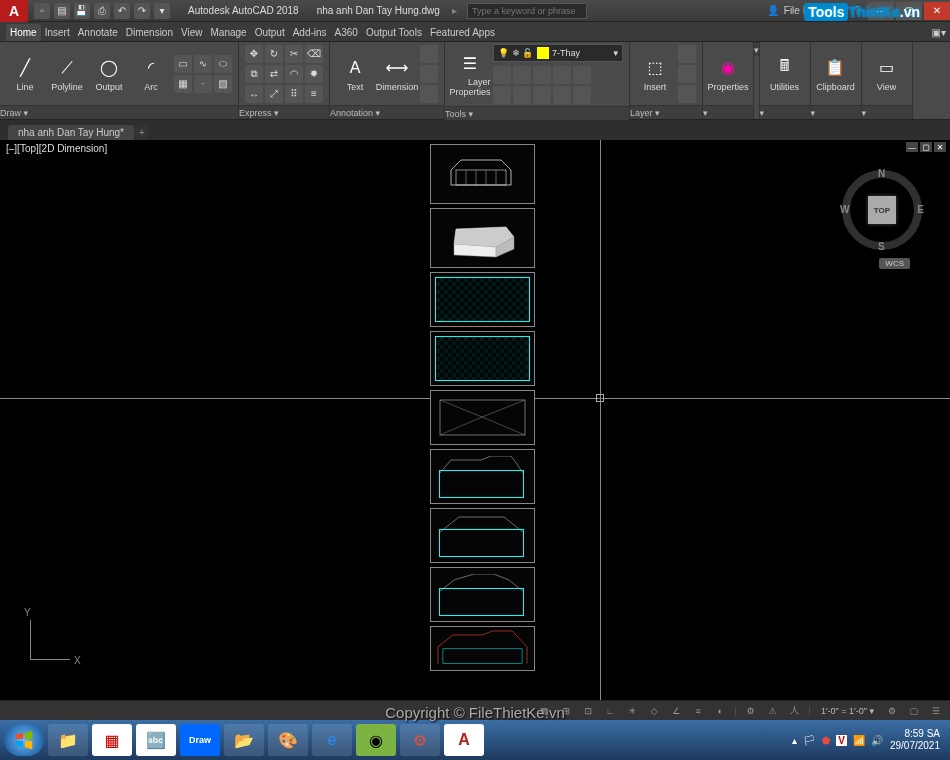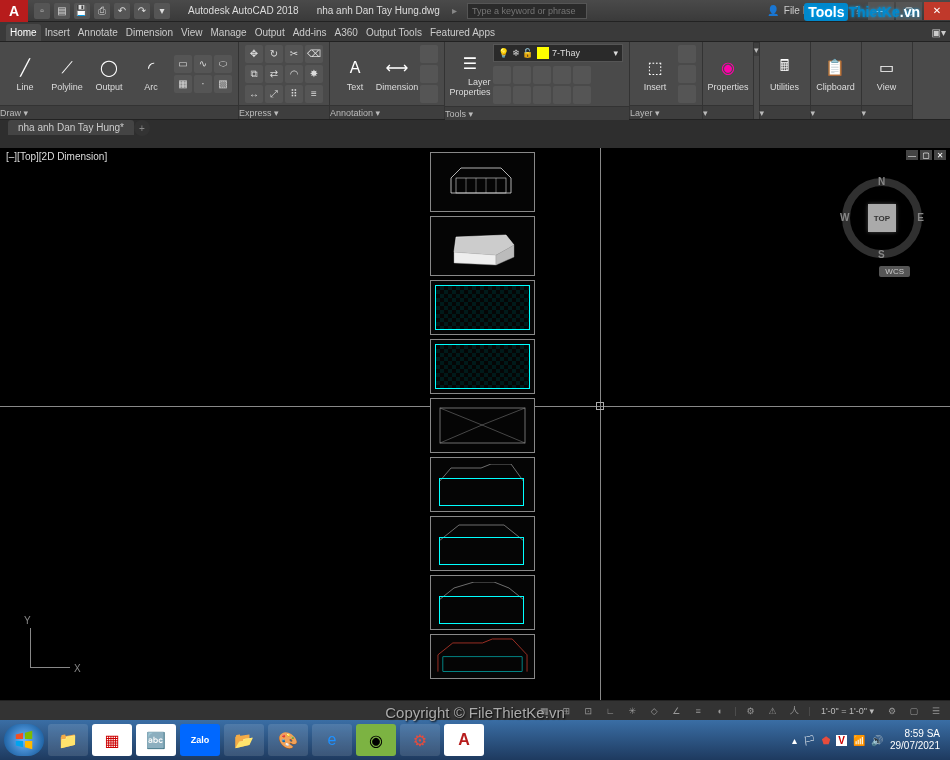--- a/index.html
+++ b/index.html
@@ -37,21 +37,21 @@
 .bigbtn { width:38px; display:flex; flex-direction:column; align-items:center; gap:2px; color:#ddd; font-size:9px; }
 .bigbtn .icn { width:24px; height:24px; display:flex; align-items:center; justify-content:center; color:#fff; font-size:16px; }
 .smallgrid { display:grid; grid-template-columns:repeat(3,18px); grid-auto-rows:18px; gap:2px; }
 .smallgrid .sb { background:#555; border-radius:2px; display:flex; align-items:center; justify-content:center; color:#ddd; font-size:10px; }
 .layer-row { display:flex; align-items:center; gap:3px; background:#2a2a2a; border:1px solid #555; height:18px; padding:0 4px; font-size:9px; color:#ddd; width:130px; }
 .layer-row .sw { width:12px; height:12px; background:#ff0; }
 .layerbuttons { display:grid; grid-template-columns:repeat(5,18px); grid-auto-rows:18px; gap:2px; margin-top:4px; }
 .layerbuttons .sb { background:#555; border-radius:2px; }
 
 
-.filetabs { height:28px; background:#2e2e2e; display:flex; align-items:flex-start; padding-left:8px; font-size:10px; color:#ccc; }
+.filetabs { height:20px; background:#2e2e2e; display:flex; align-items:flex-end; padding-left:8px; font-size:10px; color:#ccc; }
 .filetabs .ftab { background:#444; padding:2px 10px; border-radius:3px 3px 0 0; }
 .filetabs .addtab { width:16px; height:16px; background:#333; border-radius:8px; display:flex; align-items:center; justify-content:center; color:#888; }
 
 
 .canvas-wrap { position:relative; height:560px; background:#000; }
 .viewlabel { position:absolute; left:6px; top:3px; color:#ddd; font-size:10px; }
 .docwinbtns { position:absolute; right:4px; top:2px; display:flex; gap:2px; }
 .docwinbtns .dwb { width:12px; height:10px; background:#444; color:#fff; font-size:8px; display:flex; align-items:center; justify-content:center; }
 .crosshair-h { position:absolute; left:0; right:0; top:258px; height:1px; background:#888; }
 .crosshair-v { position:absolute; top:0; bottom:0; left:600px; width:1px; background:#888; }
@@ -451,21 +451,21 @@
         <circle cx="12" cy="12" r="11" fill="none"></circle>
         <path d="M3 6 L11 4 L11 11 L3 11 Z" fill="#f25022"></path>
         <path d="M13 4 L21 2 L21 11 L13 11 Z" fill="#7fba00"></path>
         <path d="M3 13 L11 13 L11 20 L3 18 Z" fill="#00a4ef"></path>
         <path d="M13 13 L21 13 L21 22 L13 20 Z" fill="#ffb900"></path>
       </svg>
   </div>
   <div class="tb">📁</div>
   <div class="tb" style="background:#fff;color:#c00">▦</div>
   <div class="tb" style="background:#fff">🔤</div>
-  <div class="tb" style="background:#0068ff;color:#fff;font-size:9px;font-weight:bold">Zalo</div>
+  <div class="tb" style="background:#0068ff;color:#fff;font-size:9px;font-weight:bold">Draw</div>
   <div class="tb">📂</div>
   <div class="tb">🎨</div>
   <div class="tb" style="color:#1e90ff">e</div>
   <div class="tb" style="background:#7cb342">◉</div>
   <div class="tb" style="color:#e74c3c">⚙</div>
   <div class="tb" style="background:#fff;color:#b71c1c;font-weight:bold">A</div>
   <div class="tray">
     <span>▴</span>
     <span>🏳</span>
     <span style="color:#e74c3c">⬟</span>

